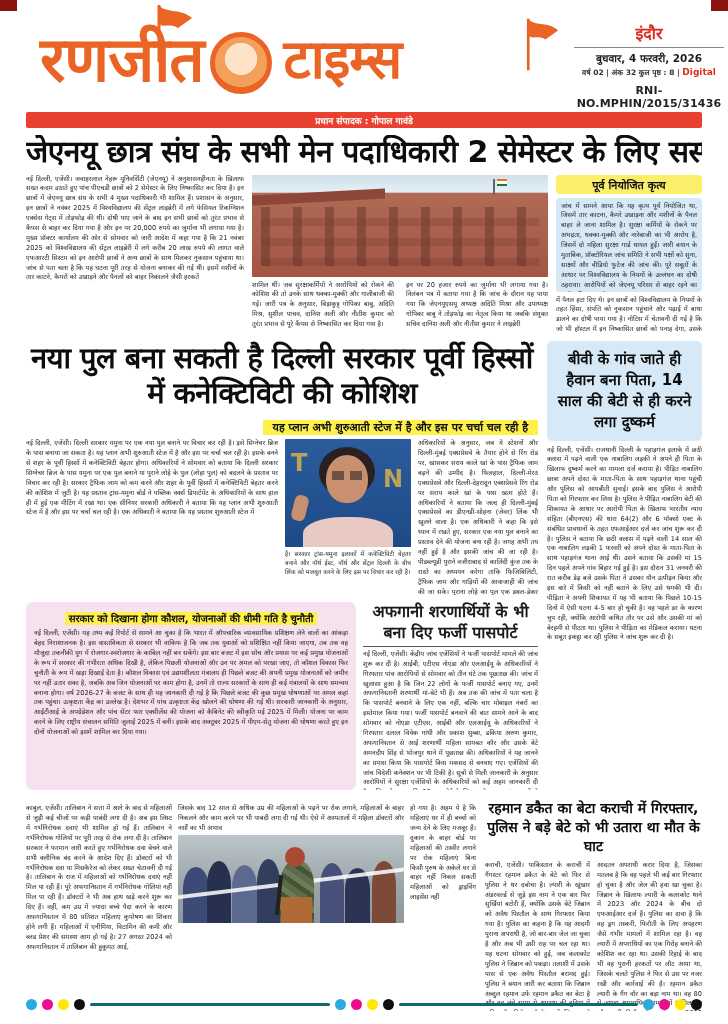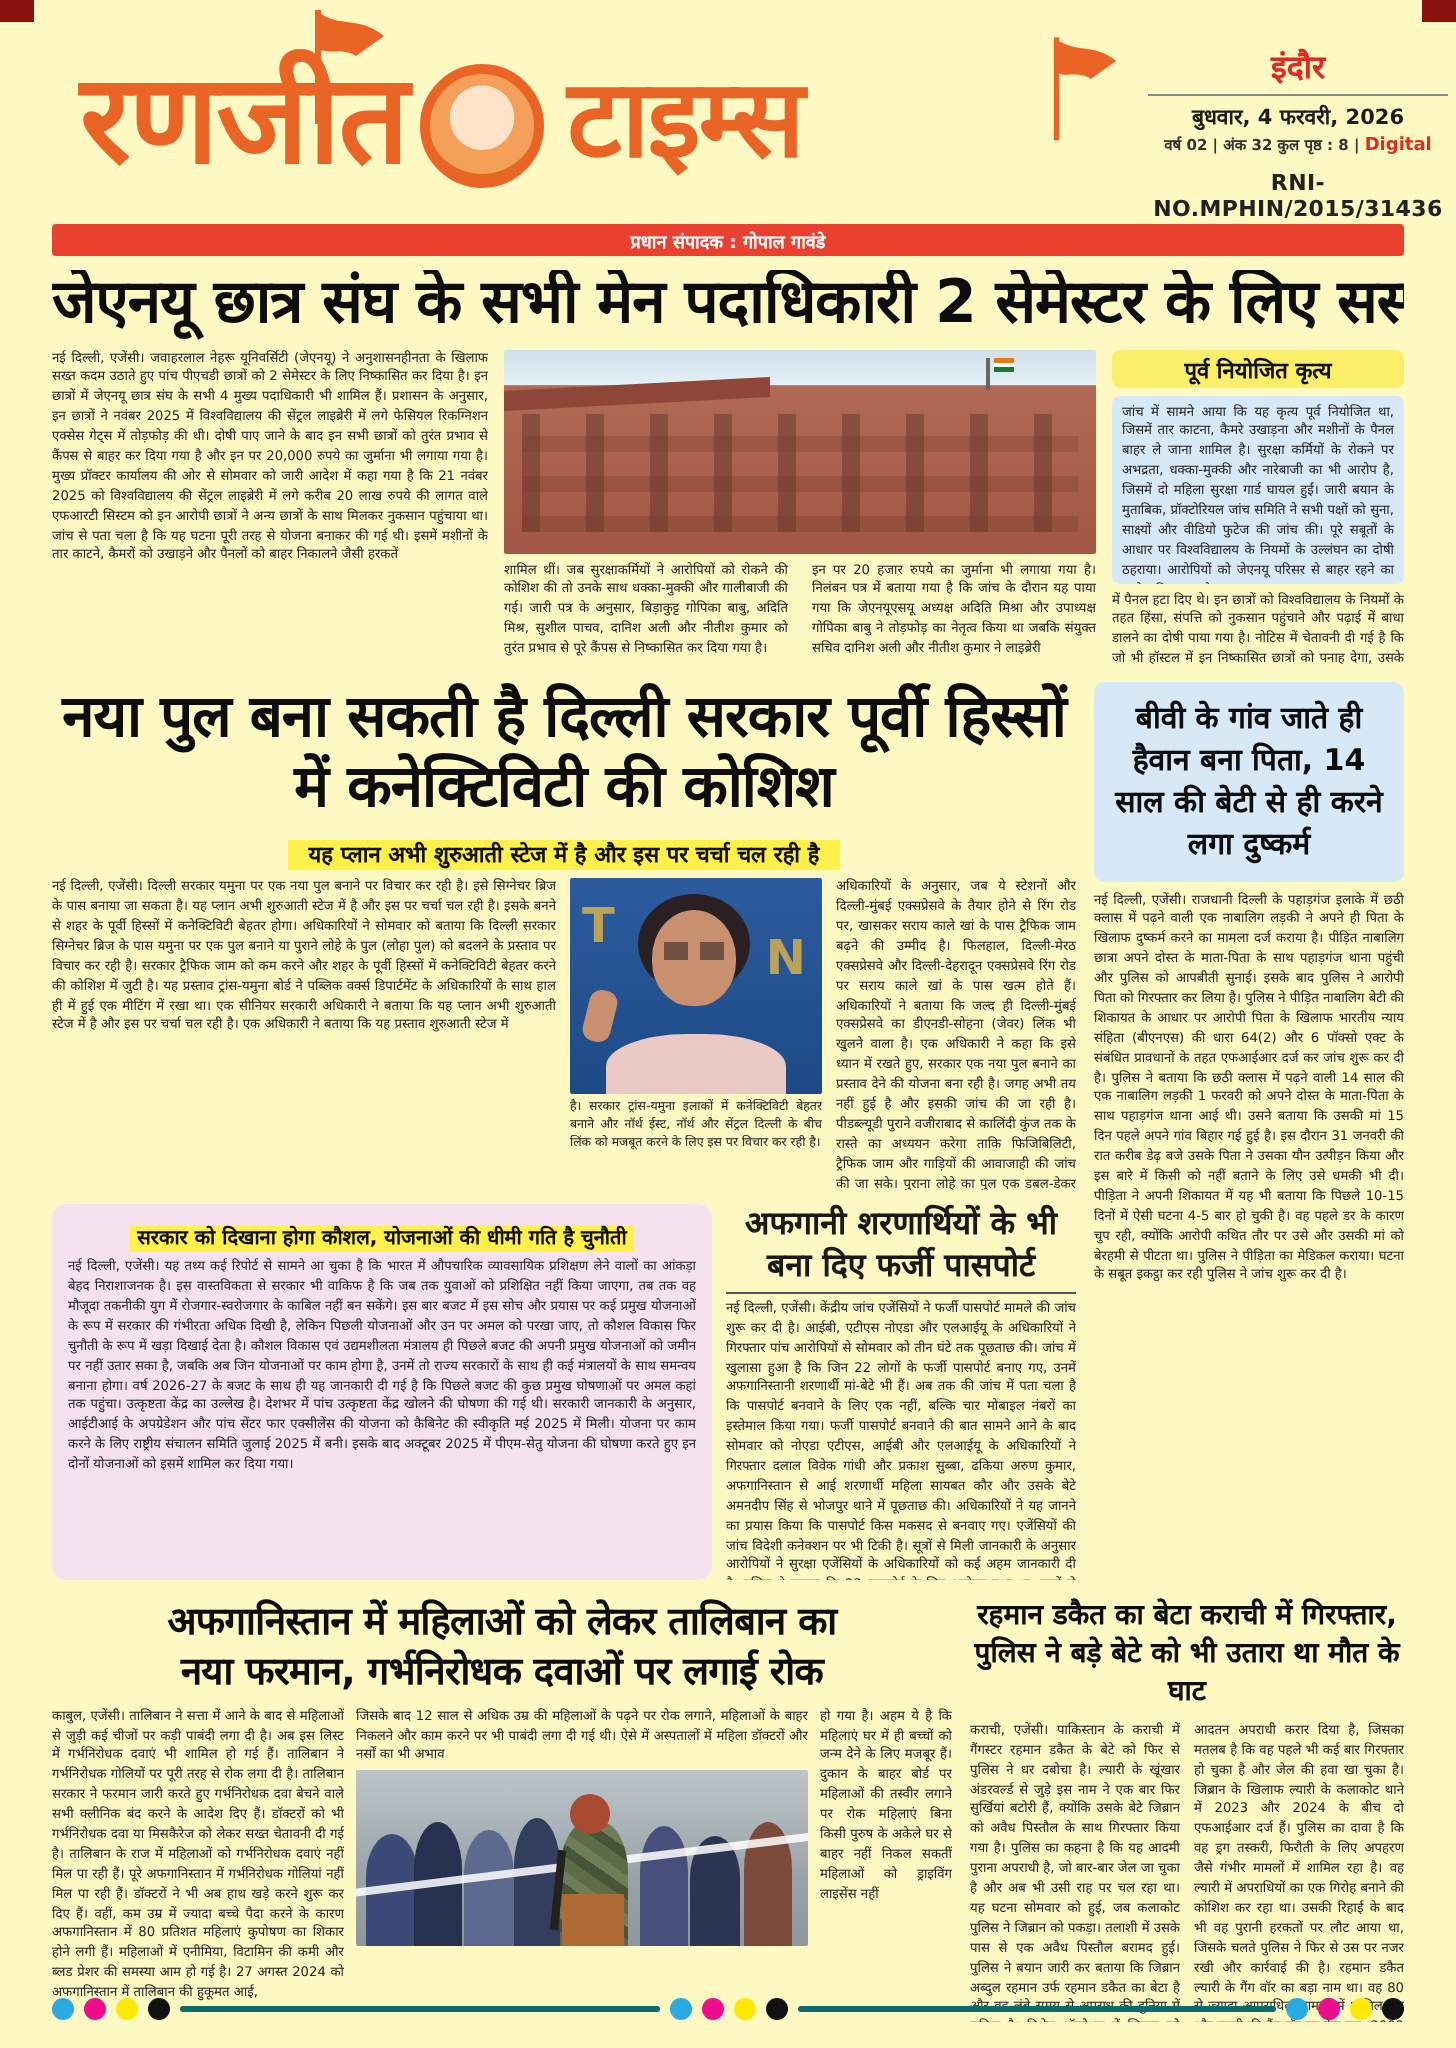--- a/index.html
+++ b/index.html
@@ -1,16 +1,16 @@
 <!DOCTYPE html>
 <html><head>
 <meta charset="utf-8">
 <style>
   html,body{margin:0;padding:0;background:#e9e9e9;}
-  .page{position:relative;width:728px;height:1024px;background:#fef9c3;margin:0 auto;
+  .page{position:relative;width:728px;height:1024px;background:#ffffff;margin:0 auto;
         overflow:hidden;font-family:"DejaVu Sans",sans-serif;color:#1a1a1a;}
   .inner{padding:0 26px;}
   .corner-mark{position:absolute;top:0;width:17px;height:11px;}
   .corner-mark.left{left:0;}
   .corner-mark.right{right:0;}
 
   
   .masthead{position:relative;height:112px;}
   .logo-row{position:absolute;left:40px;top:26px;display:flex;align-items:center;}
   .logo-word{color:#ea6525;font-weight:800;letter-spacing:-1px;line-height:1;}
@@ -72,21 +72,21 @@
   .soldier-head{position:absolute;left:47.5%;bottom:56px;width:20px;height:20px;border-radius:50%;background:#a94a33;}
   .soldier-skirt{position:absolute;left:45.5%;bottom:0;width:31px;height:26px;background:#b06a35;}
   .soldier-gun{position:absolute;left:44%;bottom:8px;width:4px;height:40px;background:#23211e;transform:rotate(6deg);}
   .caption{font-size:6.2px;line-height:1.45;text-align:justify;color:#222;margin-top:3px;}
 
   
   .mid-row{display:flex;gap:9px;margin-top:8px;}
   .main-left{width:512px;}
   .side-right{flex:1;display:flex;flex-direction:column;}
   .a2-head{font-size:29px;font-weight:800;text-align:center;line-height:1.22;letter-spacing:-.5px;color:#0d0d0d;}
-  .a2-sub{text-align:center;margin:5px 0 4px;}
+  .a2-sub{text-align:right;margin:5px 0 4px;}
   .a2-sub span{background:#fff04a;font-size:11px;font-weight:800;padding:1px 10px;color:#111;}
   .a2-row{display:flex;gap:7px;height:156px;overflow:hidden;margin-top:2px;}
   .a2-col1{width:252px;}
   .a2-mid{width:126px;}
   .a2-col3{flex:1;}
   .a34-row{display:flex;gap:7px;margin-top:7px;height:188px;overflow:hidden;}
   .pinkbox{width:330px;background:#f6e2ee;border-radius:7px;padding:5px 8px;box-sizing:border-box;}
   .pink-head{text-align:center;margin-bottom:3px;}
   .pink-head span{background:#fff04a;font-size:10px;font-weight:800;padding:1px 4px;color:#111;}
   .a4{flex:1;}
@@ -215,24 +215,20 @@
       </div>
 
       <div class="side-right">
         <div class="father-headbox">बीवी के गांव जाते ही हैवान बना पिता, 14 साल की बेटी से ही करने लगा दुष्कर्म</div>
         <div class="father-body bodytext">नई दिल्ली, एजेंसी। राजधानी दिल्ली के पहाड़गंज इलाके में छठी क्लास में पढ़ने वाली एक नाबालिग लड़की ने अपने ही पिता के खिलाफ दुष्कर्म करने का मामला दर्ज कराया है। पीड़ित नाबालिग छात्रा अपने दोस्त के माता-पिता के साथ पहाड़गंज थाना पहुंची और पुलिस को आपबीती सुनाई। इसके बाद पुलिस ने आरोपी पिता को गिरफ्तार कर लिया है। पुलिस ने पीड़ित नाबालिग बेटी की शिकायत के आधार पर आरोपी पिता के खिलाफ भारतीय न्याय संहिता (बीएनएस) की धारा 64(2) और 6 पॉक्सो एक्ट के संबंधित प्रावधानों के तहत एफआईआर दर्ज कर जांच शुरू कर दी है। पुलिस ने बताया कि छठी क्लास में पढ़ने वाली 14 साल की एक नाबालिग लड़की 1 फरवरी को अपने दोस्त के माता-पिता के साथ पहाड़गंज थाना आई थी। उसने बताया कि उसकी मां 15 दिन पहले अपने गांव बिहार गई हुई है। इस दौरान 31 जनवरी की रात करीब डेढ़ बजे उसके पिता ने उसका यौन उत्पीड़न किया और इस बारे में किसी को नहीं बताने के लिए उसे धमकी भी दी। पीड़िता ने अपनी शिकायत में यह भी बताया कि पिछले 10-15 दिनों में ऐसी घटना 4-5 बार हो चुकी है। वह पहले डर के कारण चुप रही, क्योंकि आरोपी कथित तौर पर उसे और उसकी मां को बेरहमी से पीटता था। पुलिस ने पीड़िता का मेडिकल कराया। घटना के सबूत इकट्ठा कर रही पुलिस ने जांच शुरू कर दी है।</div>
       </div>
     </div>
 
     <div class="bottom-row">
       <div class="kabul">
-        <div class="kabul-head">
-          <div>अफगानिस्तान में महिलाओं को लेकर तालिबान का</div>
-          <div>नया फरमान, गर्भनिरोधक दवाओं पर लगाई रोक</div>
-        </div>
         <div class="kabul-content">
           <div class="kabul-col1 bodytext">काबुल, एजेंसी। तालिबान ने सत्ता में आने के बाद से महिलाओं से जुड़ी कई चीजों पर कड़ी पाबंदी लगा दी है। अब इस लिस्ट में गर्भनिरोधक दवाएं भी शामिल हो गई हैं। तालिबान ने गर्भनिरोधक गोलियों पर पूरी तरह से रोक लगा दी है। तालिबान सरकार ने फरमान जारी करते हुए गर्भनिरोधक दवा बेचने वाले सभी क्लीनिक बंद करने के आदेश दिए हैं। डॉक्टरों को भी गर्भनिरोधक दवा या मिसकैरेज को लेकर सख्त चेतावनी दी गई है। तालिबान के राज में महिलाओं को गर्भनिरोधक दवाएं नहीं मिल पा रही हैं। पूरे अफगानिस्तान में गर्भनिरोधक गोलियां नहीं मिल पा रही हैं। डॉक्टरों ने भी अब हाथ खड़े करने शुरू कर दिए हैं। वहीं, कम उम्र में ज्यादा बच्चे पैदा करने के कारण अफगानिस्तान में 80 प्रतिशत महिलाएं कुपोषण का शिकार होने लगी हैं। महिलाओं में एनीमिया, विटामिन की कमी और ब्लड प्रेशर की समस्या आम हो गई है। 27 अगस्त 2024 को अफगानिस्तान में तालिबान की हुकूमत आई,</div>
           <div class="kabul-mid">
             <div class="bodytext" style="height:28px;">जिसके बाद 12 साल से अधिक उम्र की महिलाओं के पढ़ने पर रोक लगाने, महिलाओं के बाहर निकलने और काम करने पर भी पाबंदी लगा दी गई थी। ऐसे में अस्पतालों में महिला डॉक्टरों और नर्सों का भी अभाव</div>
             <div class="photo photo-kabul">
               <div class="burqa" style="left:2%;width:26px;height:56px;background:#3b4a77;"></div>
               <div class="burqa" style="left:13%;width:24px;height:62px;background:#27314f;"></div>
               <div class="burqa" style="left:24%;width:25px;height:58px;background:#5d6a8f;"></div>
               <div class="burqa" style="left:35%;width:23px;height:64px;background:#333d5e;"></div>
               <div class="burqa" style="left:63%;width:24px;height:60px;background:#46507a;"></div>

